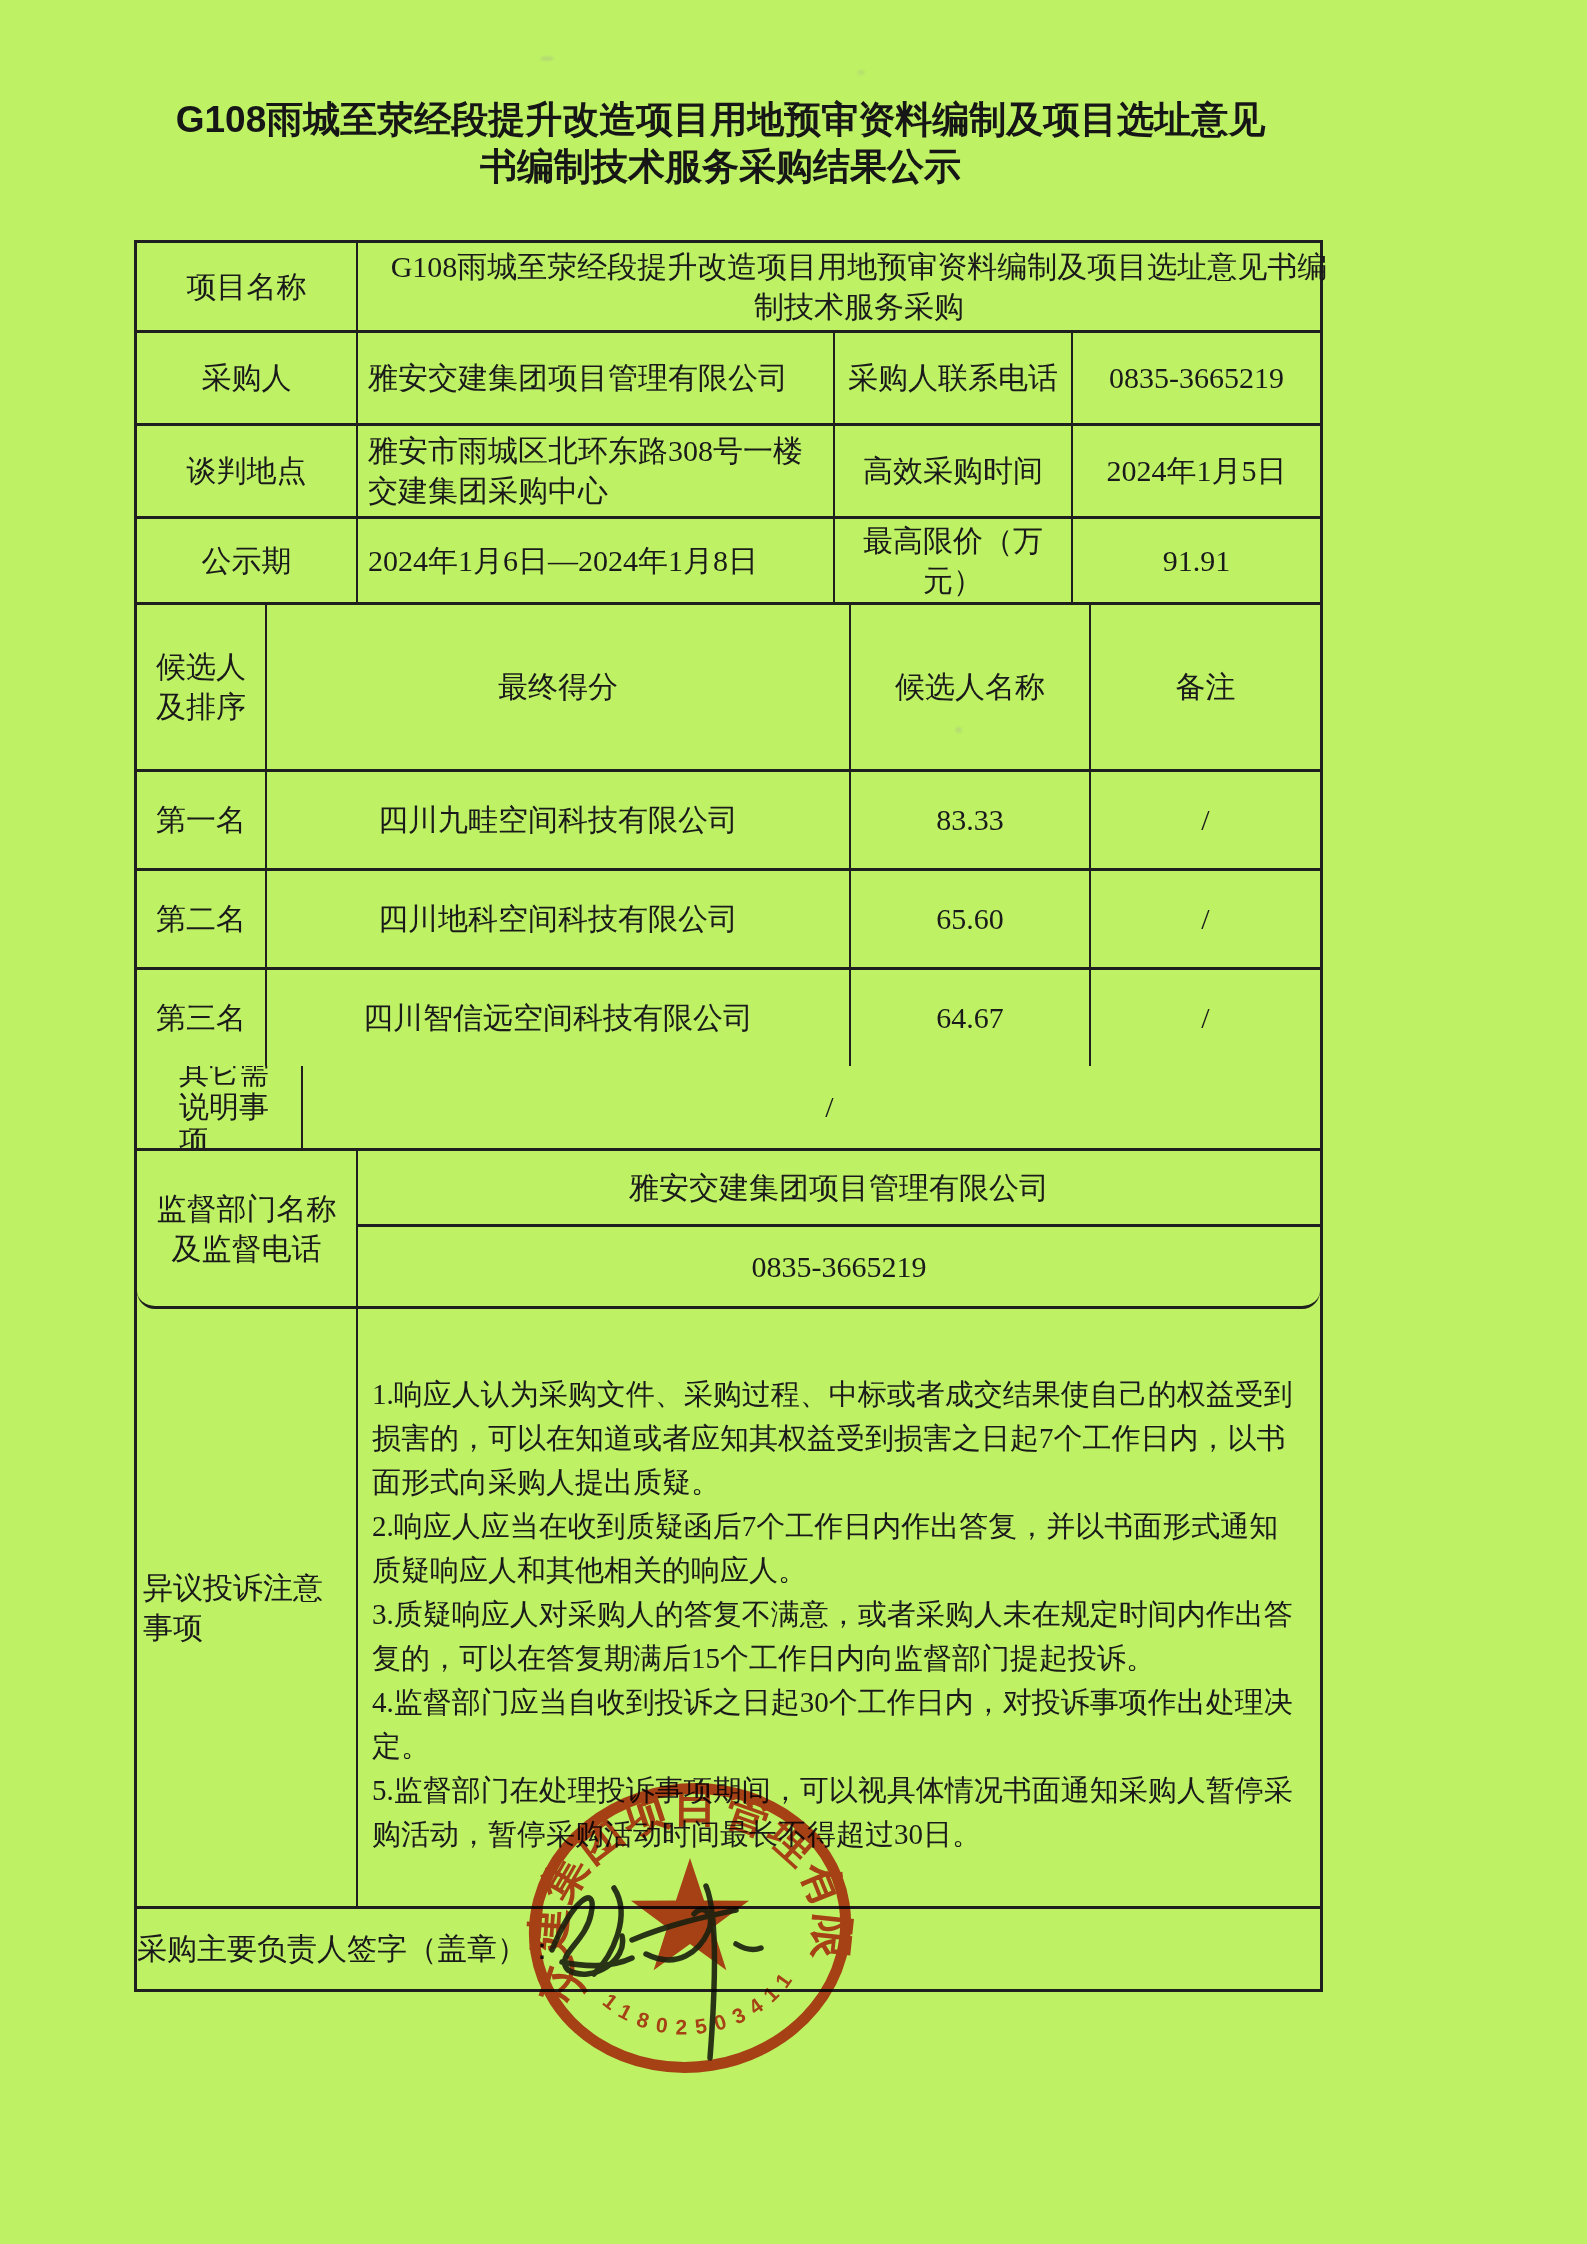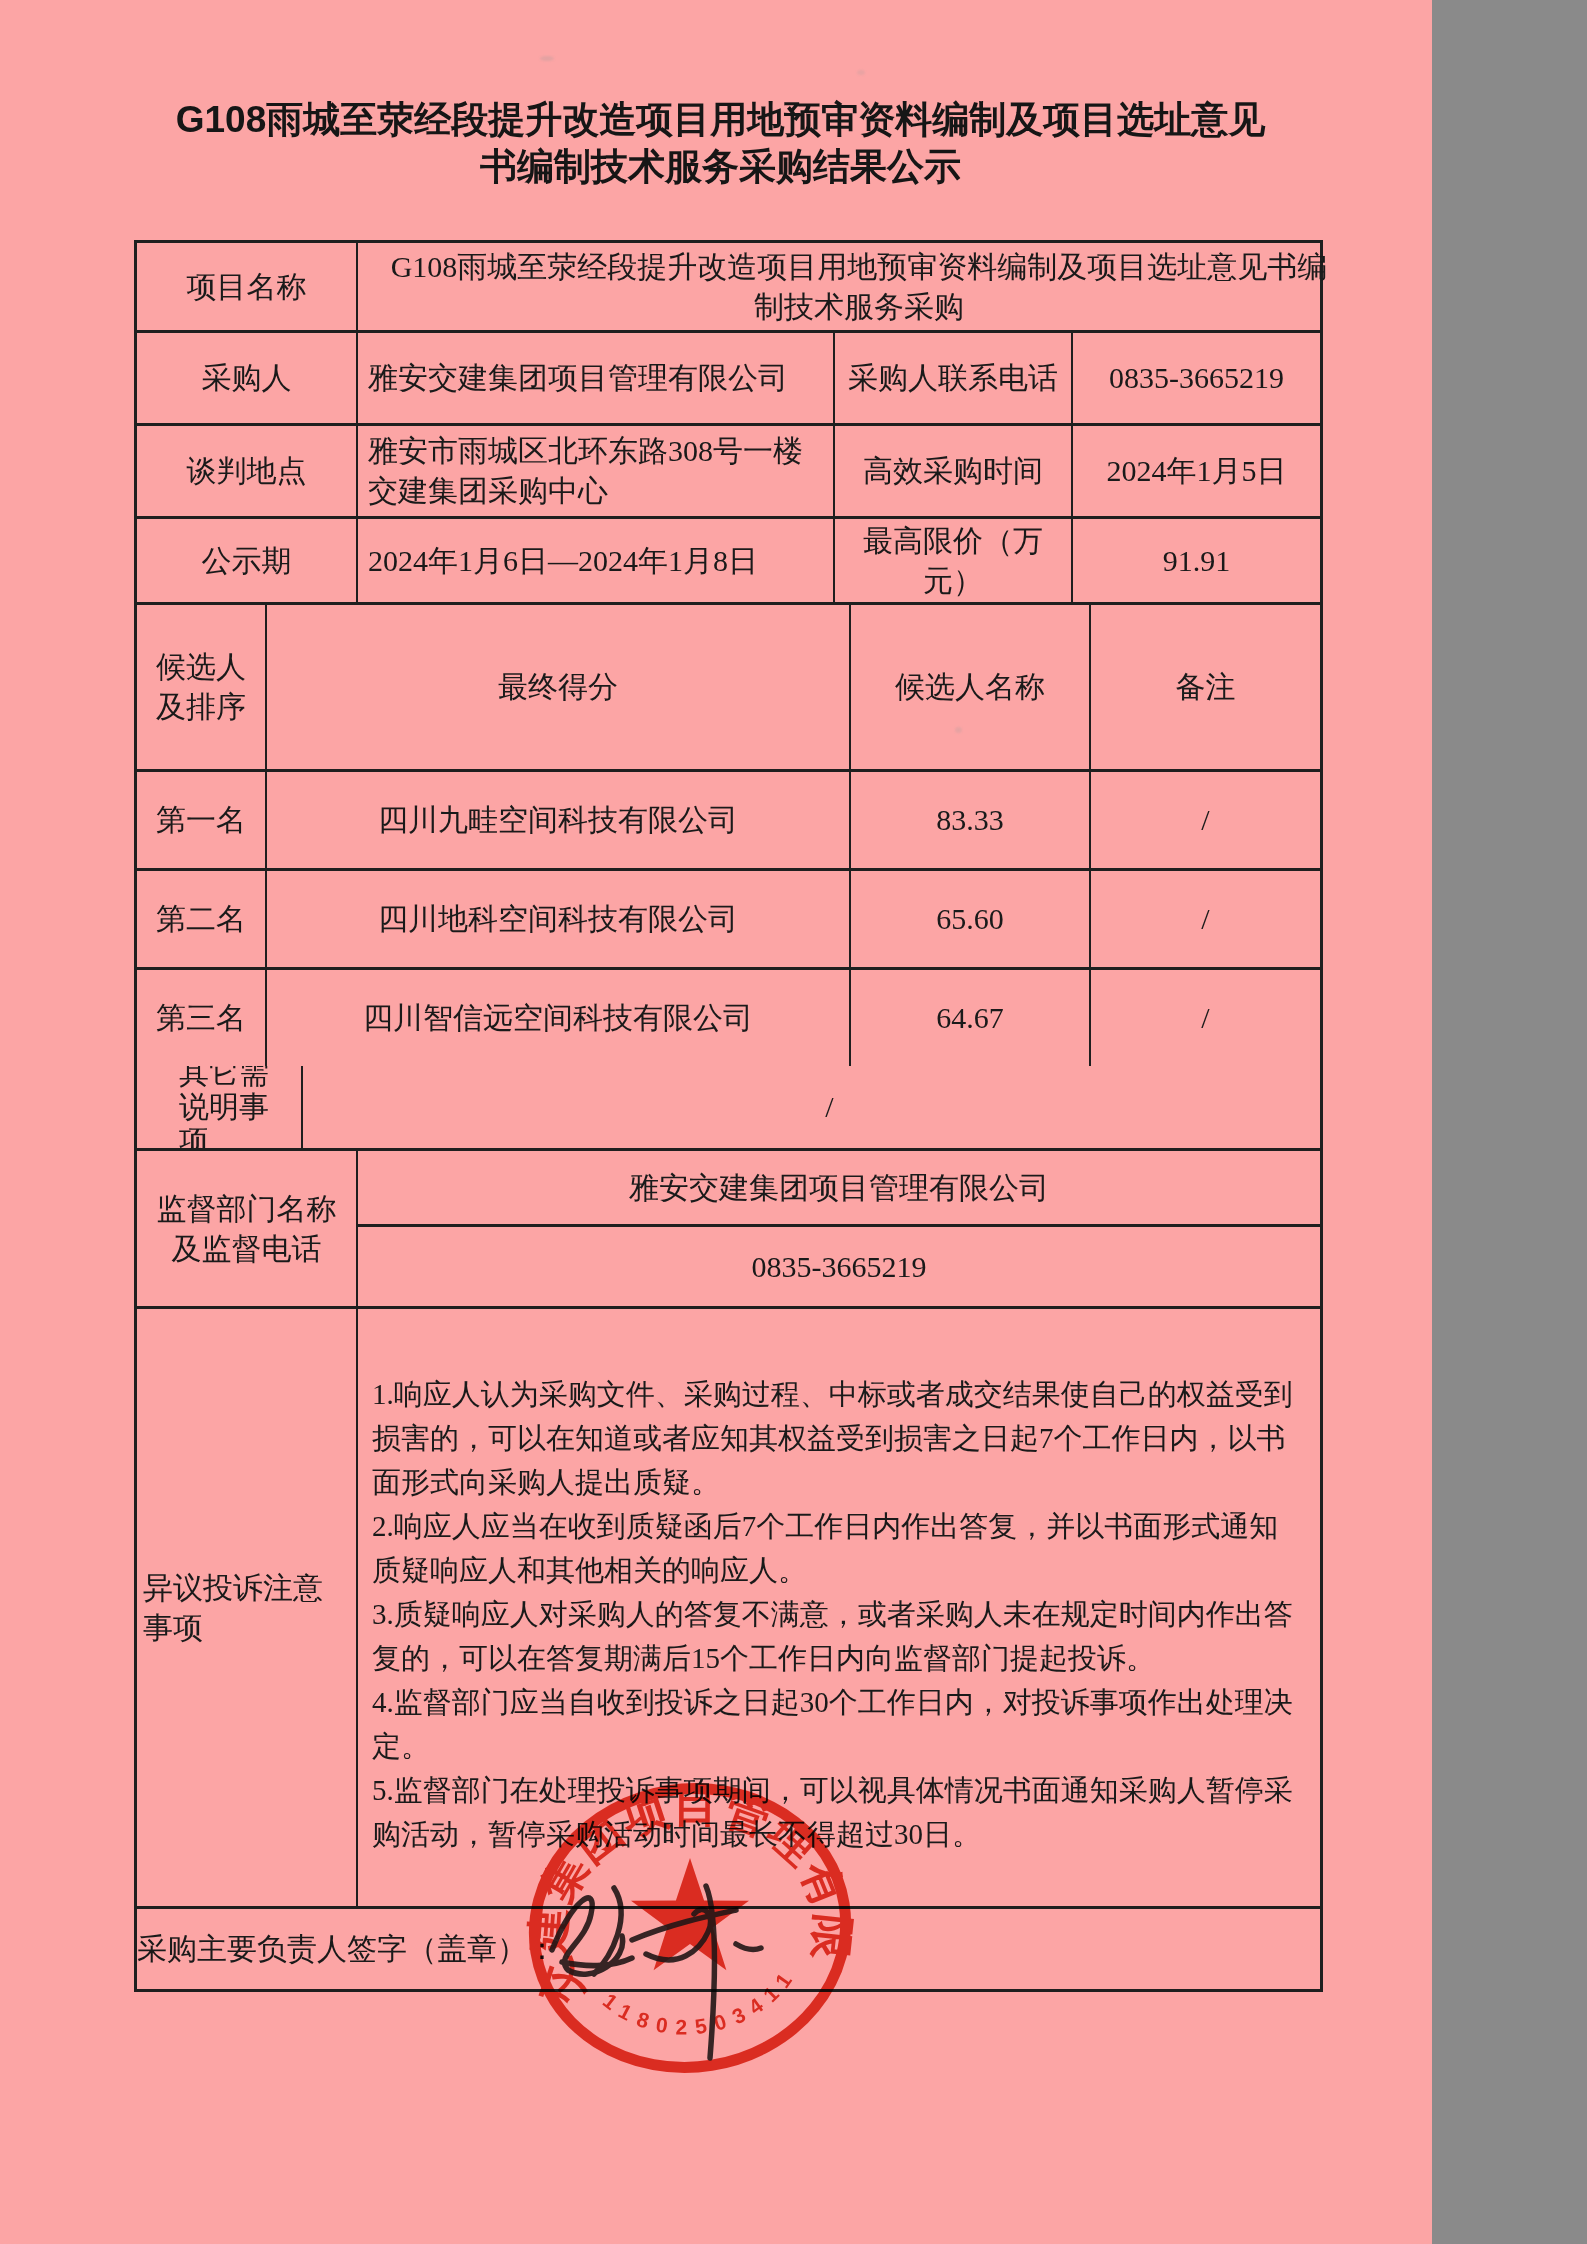--- a/index.html
+++ b/index.html
@@ -1,19 +1,19 @@
 <!DOCTYPE html>
 <html><head>
 <meta charset="utf-8">
 <style>
   html,body{margin:0;padding:0;background:#8a8a8a;}
   .page{
     position:relative;
-    width:1432px;height:2244px;
-    background:#fca5a5;
+    width:1587px;height:2244px;
+    background:#bef264;
     font-family:"Liberation Serif","DejaVu Serif",serif;
     color:#1a1a1a;
     overflow:hidden;
   }
   .doc-title{
     position:absolute;left:168px;top:96px;width:1105px;
     text-align:center;
     font-family:"Liberation Sans","DejaVu Sans",sans-serif;
     font-weight:700;font-size:37px;line-height:47px;
     color:#161616;
@@ -35,21 +35,21 @@
     border-right:2px solid #1f1f1f;
     display:flex;align-items:center;justify-content:center;
     text-align:center;padding:4px 10px;box-sizing:border-box;
     overflow:hidden;
   }
   .row .cell:last-child{border-right:none;}
   .cell.left{justify-content:flex-start;text-align:left;}
   .cell.tight{padding:4px 6px;}
   .cell.phonecell{padding:4px 12px;}
   
-  .c-section{grid-template-rows:76px 79px;}
+  .c-section{grid-template-rows:76px 79px;border-radius:18px;}
   .c-section .span-label{grid-row:1 / 3;}
   .c-section .val-top{border-bottom:3px solid #1f1f1f;}
   
   .objection-content{
     display:block;
     padding:63px 14px 10px 14px;
     font-size:29px;line-height:44px;
     text-align:left;
   }
   .objection-content div{margin:0;}

